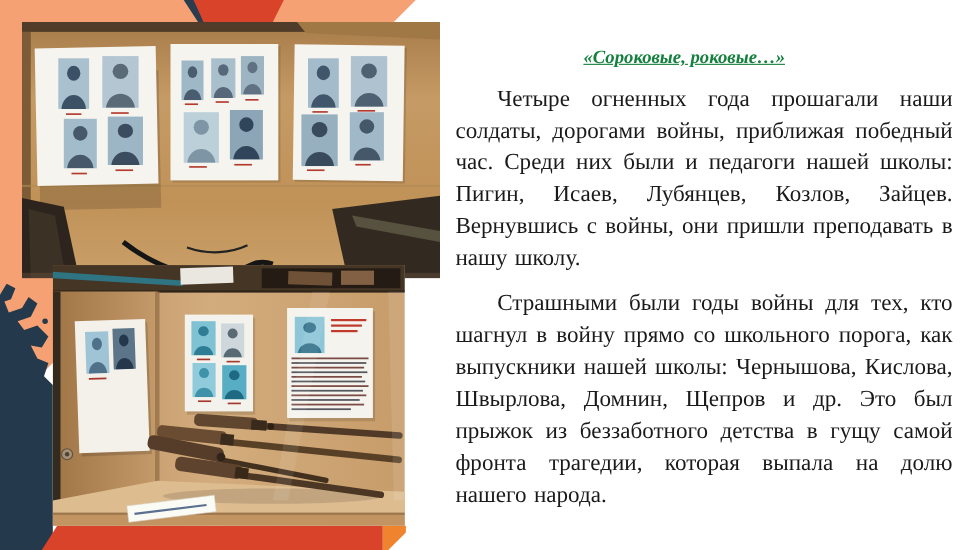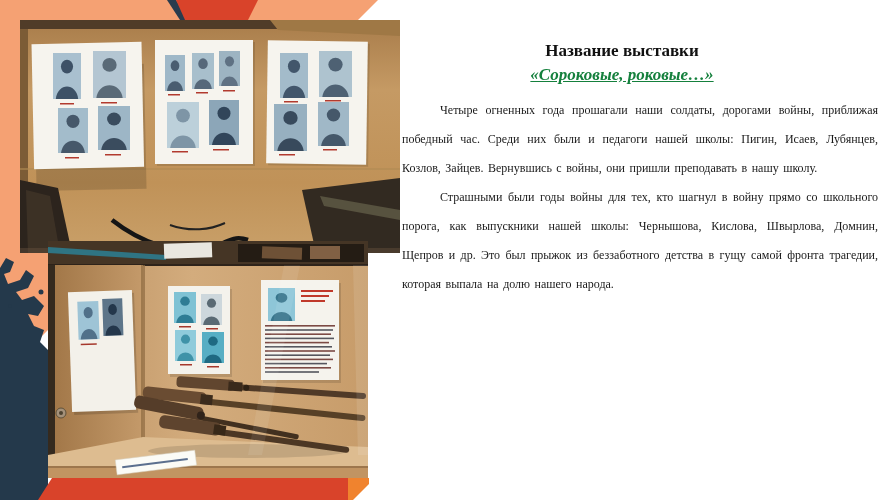--- a/index.html
+++ b/index.html
@@ -23,21 +23,21 @@
   }
   .content h1{
     font-size:17px;line-height:21px;font-weight:bold;margin:0 36px 2px 0;
     text-align:center;color:#111111;
   }
   .content h2{
     font-size:17px;line-height:23px;font-weight:bold;margin:0 36px 10px 0;
     text-align:center;color:#15803d;text-decoration:underline;font-style:italic;
   }
   .content p{
-    font-size:12px;line-height:29px;margin:0;text-align:justify;
+    font-size:21px;line-height:29px;margin:12px;text-align:justify;
     text-indent:38px;word-spacing:1.5px;
   }
 </style>
 </head>
 <body>
 
 <div class="slide">
 
   <svg class="bg-shapes" viewBox="0 0 889 500" preserveAspectRatio="none" aria-hidden="true">
     <polygon points="0,0 378,0 48,330 0,378" fill="#F5A173"></polygon>
@@ -268,19 +268,18 @@
         <rect x="68" y="214" width="80" height="15" fill="#fbfbf6" stroke="#d8d4c8" stroke-width="0.5"></rect>
         <rect x="74" y="221" width="66" height="2" fill="#5b6f8e"></rect>
       </g>
 
       <polygon points="236,24 252,24 214,214 200,214" fill="#ffffff" opacity="0.08"></polygon>
       <polygon points="305,24 320,24 320,214 310,214" fill="#ffffff" opacity="0.10"></polygon>
     </svg>
   </figure>
 
   <div class="content">
-    <h1>Название выставки</h1>
     <h2>«Сороковые, роковые…»</h2>
     <p>Четыре огненных года прошагали наши солдаты, дорогами войны, приближая победный час. Среди них были и педагоги нашей школы: Пигин, Исаев, Лубянцев, Козлов, Зайцев. Вернувшись с войны, они пришли преподавать в нашу школу.</p>
     <p>Страшными были годы войны для тех, кто шагнул в войну прямо со школьного порога, как выпускники нашей школы: Чернышова, Кислова, Швырлова, Домнин, Щепров и др. Это был прыжок из беззаботного детства в гущу самой фронта трагедии, которая выпала на долю нашего народа.</p>
   </div>
 
 </div>
 
 </body></html>

